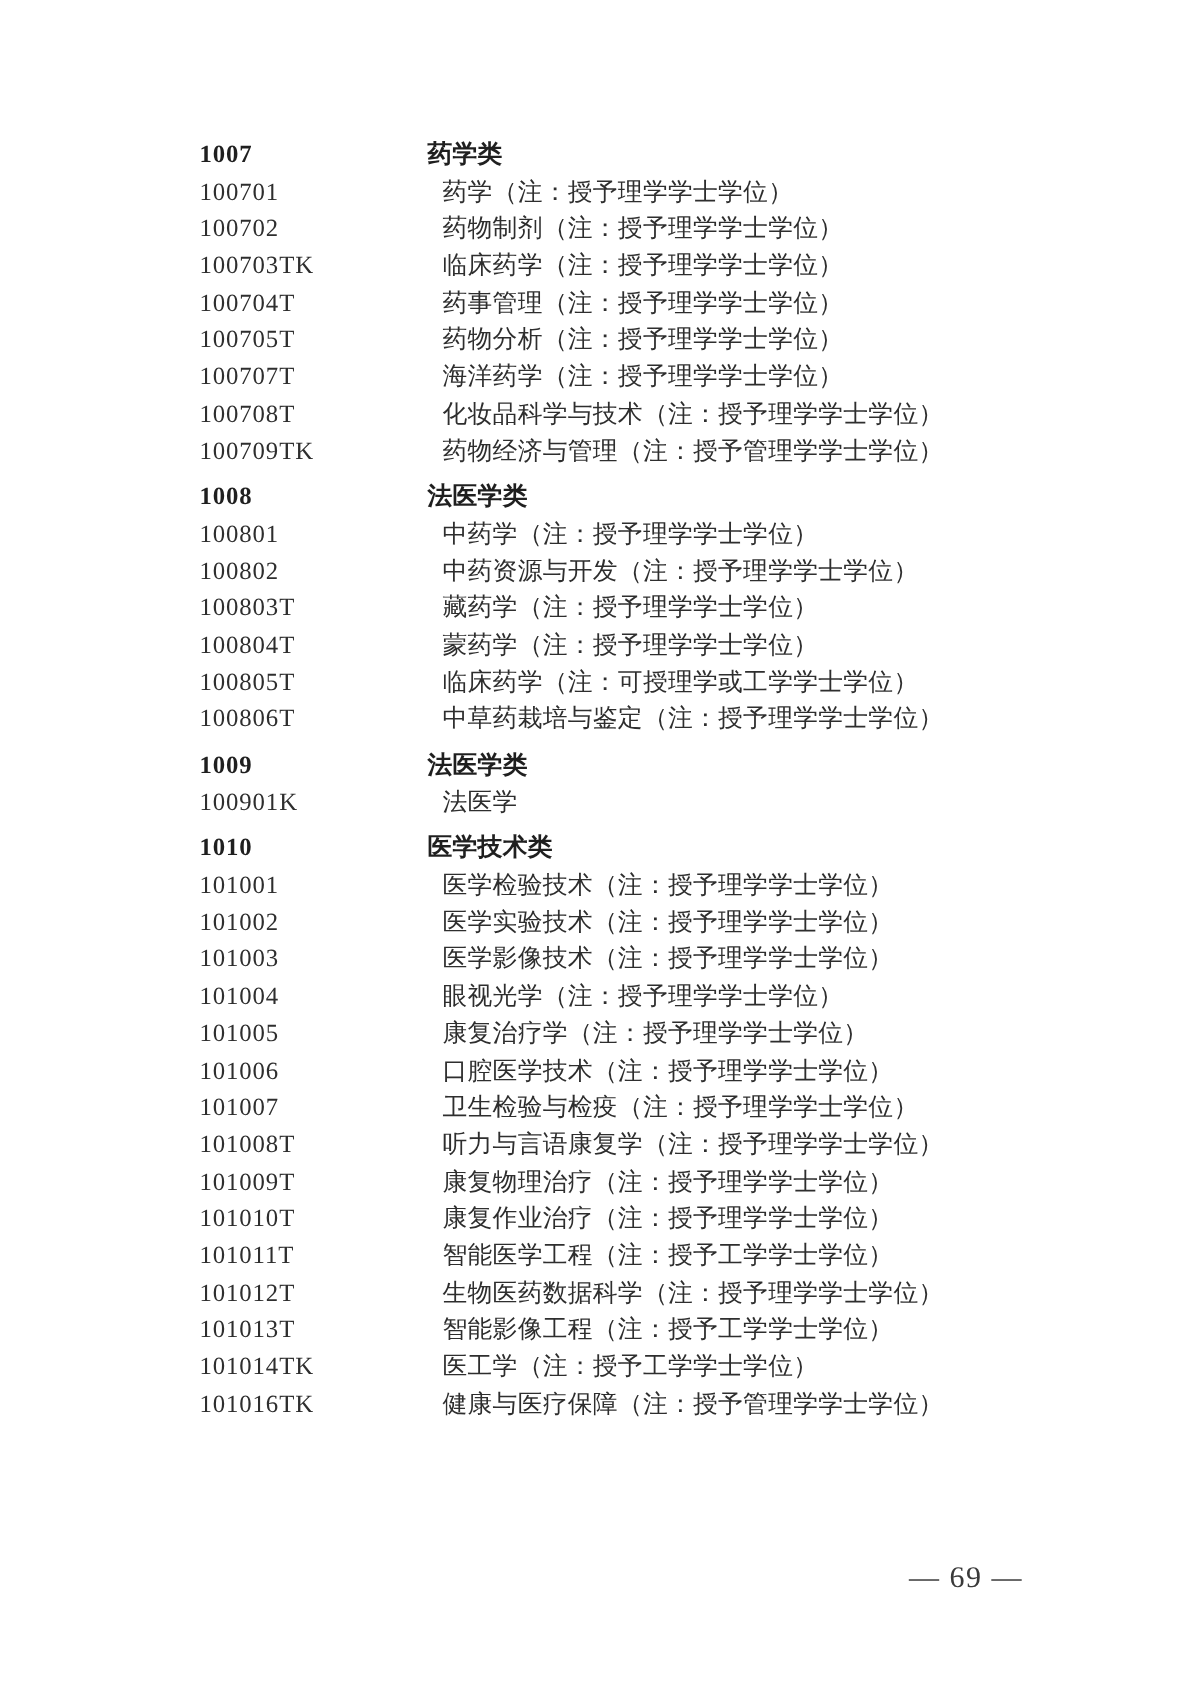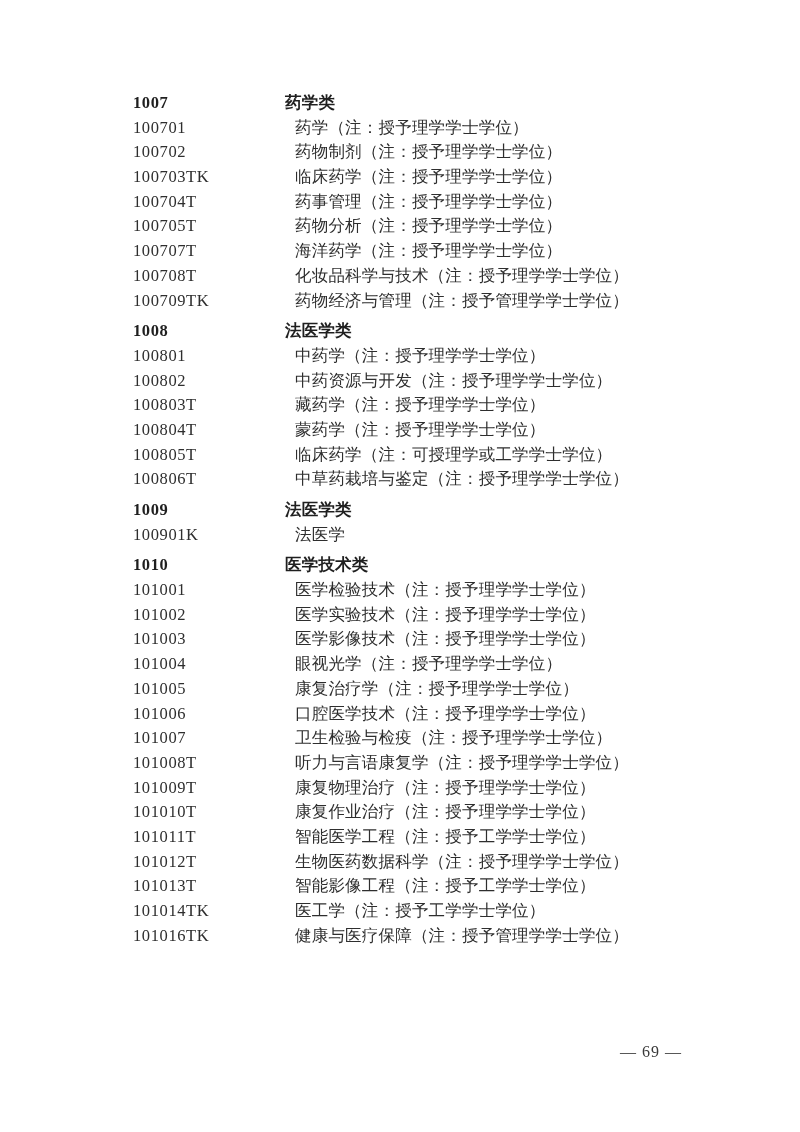--- a/index.html
+++ b/index.html
@@ -33,21 +33,21 @@
     letter-spacing: 0.6px;
     font-variant-numeric: lining-nums;
   }
   .row.heading { font-weight: bold; color: #1f1f1f; }
   .row.item .name { padding-left: 10px; }
   .name { letter-spacing: 0.2px; }
   .footer {
     position: absolute;
     top: 1042px;
     right: 118px;
-    font-size: 16px;
+    font-size: 20px;
     line-height: 20px;
     color: #3a3a3a;
     letter-spacing: 1px;
   }
 </style>
 </head>
 <body>
 
 <div class="page">
   <main class="catalog" id="catalog">

